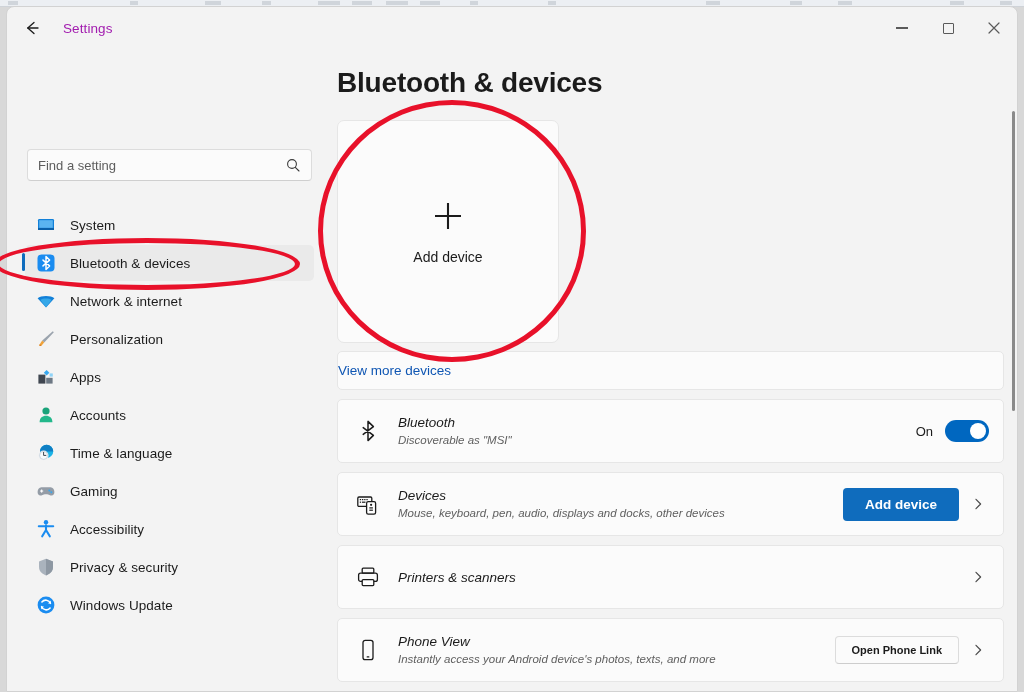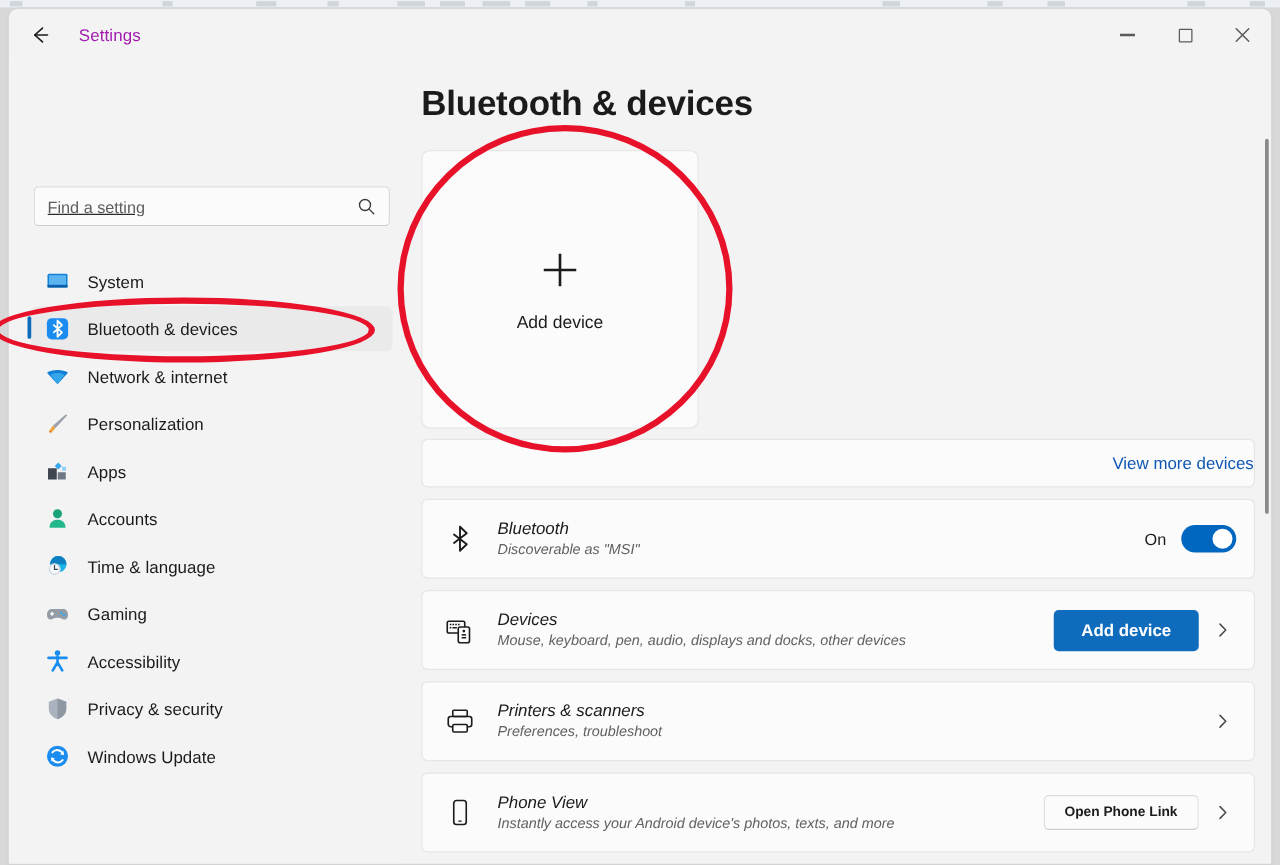--- a/index.html
+++ b/index.html
@@ -72,21 +72,21 @@
     width: 285px; height: 32px;
     background: #fbfbfb;
     border: 1px solid #dcdcdc;
     border-bottom-color: #cfcfcf;
     border-radius: 4px;
     display: flex; align-items: center;
     padding: 0 10px;
   }
   .searchbox input {
     flex: 1; border: none; outline: none; background: transparent;
-    font-family: inherit; font-size: 13px; color: #2b2b2b; text-decoration: underline;
+    font-family: inherit; font-size: 13px; color: #2b2b2b;
   }
   .searchbox input::placeholder { color: #5d5d5d; }
   .search-ic { width: 16px; height: 16px; flex: 0 0 16px; }
 
   .navlist { margin-top: 26px; }
   .navitem {
     position: relative;
     display: flex; align-items: center;
     height: 36px; margin: 2px 0 2px 6px;
     width: 289px;
@@ -126,21 +126,21 @@
   }
   .plus-ic { width: 34px; height: 34px; margin-bottom: 16px; }
   .add-card-label { font-size: 14px; color: #1b1b1b; }
 
   .viewmore {
     margin: 8px 0 0 16px;
     width: 667px; height: 39px;
     background: #fbfbfb;
     border: 1px solid #e6e6e6;
     border-radius: 5px;
-    display: flex; align-items: center; justify-content: flex-end;
+    display: flex; align-items: center; justify-content: flex-start;
     cursor: pointer;
   }
   .viewmore span { font-size: 13.5px; color: #0f56b3; }
 
   .row {
     margin: 9px 0 0 16px;
     width: 667px; height: 64px;
     background: #fbfbfb;
     border: 1px solid #e6e6e6;
     border-radius: 5px;
@@ -429,21 +429,20 @@
       </div>
 
       <div class="row">
         <svg class="row-ic" viewBox="0 0 24 24">
           <rect x="6.2" y="3.2" width="11.6" height="5" rx="1" fill="none" stroke="#1b1b1b" stroke-width="1.3"></rect>
           <rect x="2.6" y="8.2" width="18.8" height="8.2" rx="2" fill="none" stroke="#1b1b1b" stroke-width="1.3"></rect>
           <rect x="6.2" y="14.6" width="11.6" height="6" rx="1" fill="#ffffff" stroke="#1b1b1b" stroke-width="1.3"></rect>
         </svg>
         <div class="row-text">
           <div class="row-title">Printers &amp; scanners</div>
-          <div class="row-sub">Preferences, troubleshoot</div>
         </div>
         <div class="chev">
           <svg width="14" height="14" viewBox="0 0 14 14">
             <path d="M5 2.3 L9.6 7 L5 11.7" fill="none" stroke="#4a4a4a" stroke-width="1.2" stroke-linecap="round" stroke-linejoin="round"></path>
           </svg>
         </div>
       </div>
 
       <div class="row">
         <svg class="row-ic" viewBox="0 0 24 24">

